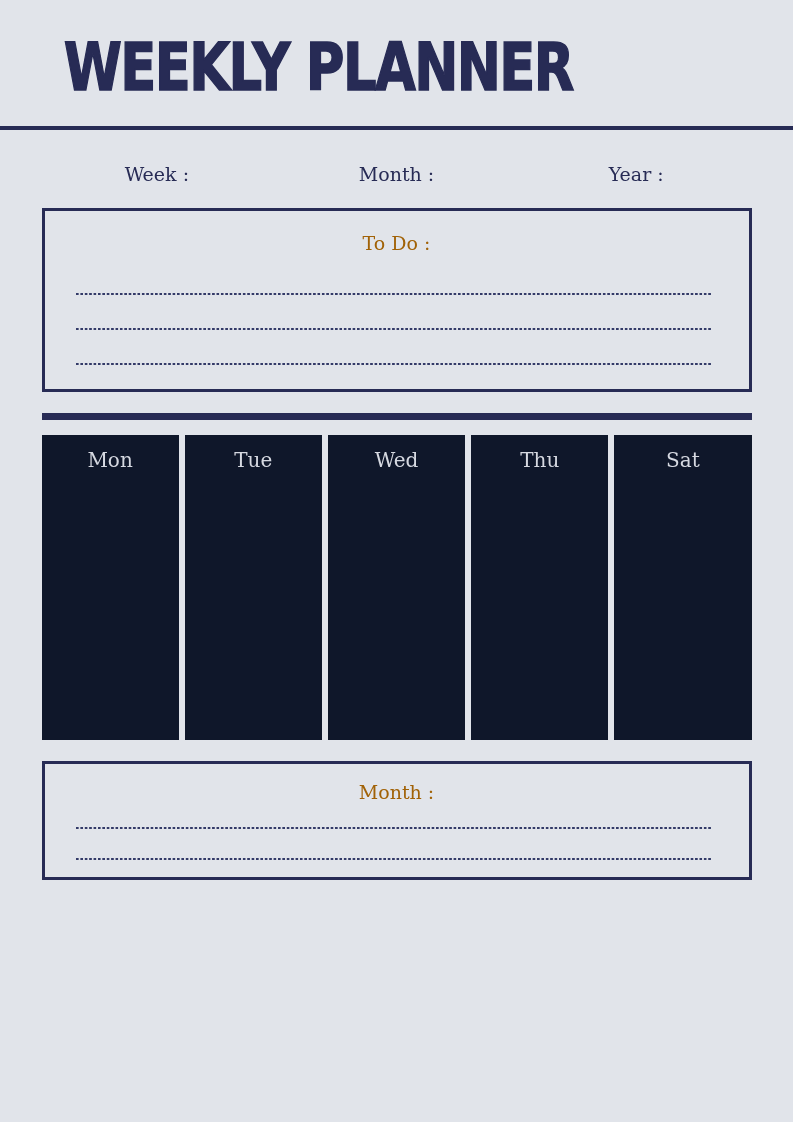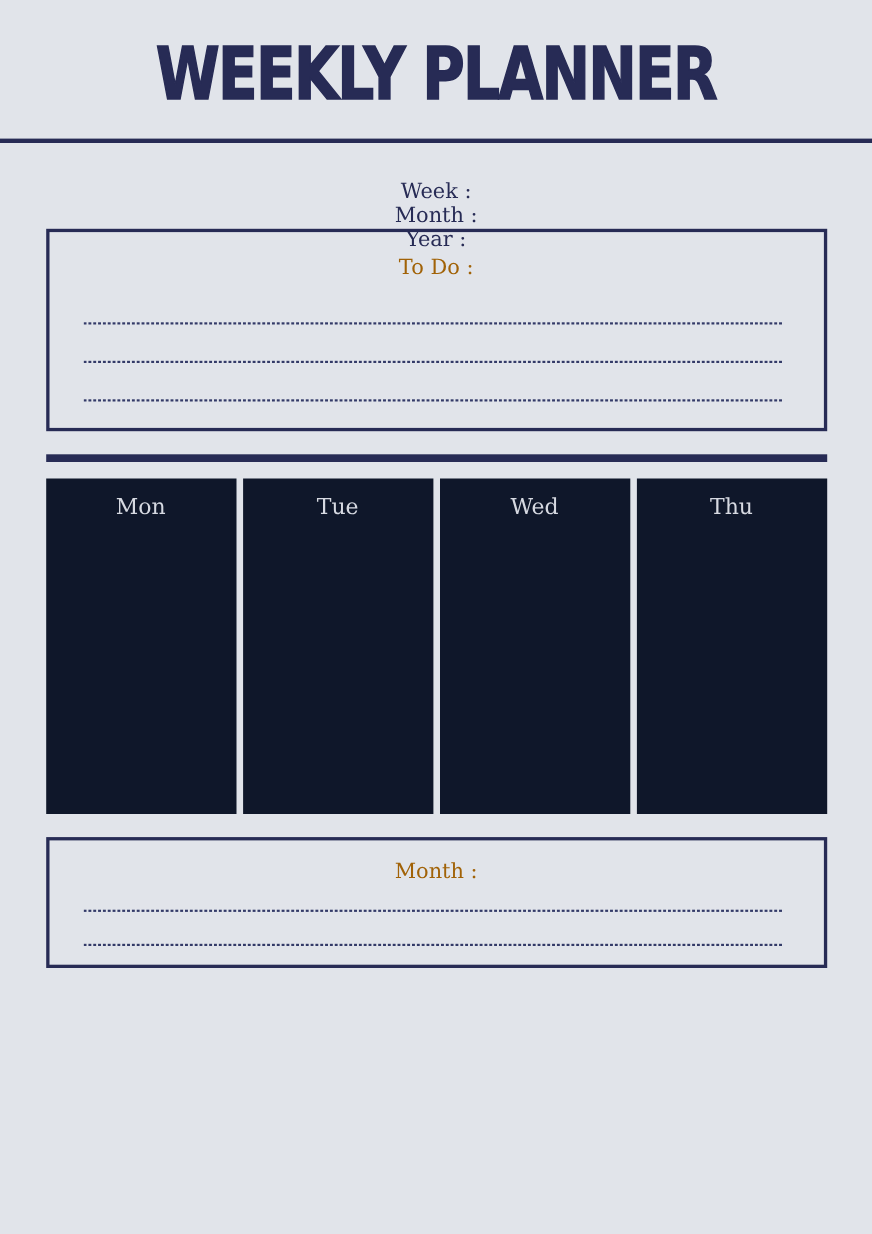--- a/index.html
+++ b/index.html
@@ -12,21 +12,20 @@
   .page {
     width: 793px;
     height: 1122px;
     overflow: hidden;
     position: relative;
     background: #e1e4ea;
   }
   .title {
     margin-top: 36px;
     height: 64px;
-    text-align: center;
     font-family: "DejaVu Sans", sans-serif;
     font-weight: bold;
     font-size: 66px;
     line-height: 64px;
     color: #272b55;
     white-space: nowrap;
   }
   .title-inner {
     display: inline-block;
     transform: scaleX(0.80);
@@ -37,21 +36,20 @@
   .header-divider {
     margin-top: 26px;
     height: 4px;
     background: #272b55;
   }
   .meta-row {
     margin-top: 33px;
     height: 24px;
     display: flex;
     padding: 0 37px;
-    flex-direction: column;
   }
   .meta-cell {
     flex: 1;
     text-align: center;
     font-size: 19px;
     color: #272b55;
   }
   .box {
     width: 710px;
     margin-left: auto;
@@ -152,20 +150,23 @@
     </div>
     <div class="day-col">
       <div class="day-label">Tue</div>
     </div>
     <div class="day-col">
       <div class="day-label">Wed</div>
     </div>
     <div class="day-col">
       <div class="day-label">Thu</div>
     </div>
+    <div class="day-col">
+      <div class="day-label">Sat</div>
+    </div>
   </div>
 
   <section class="box box-notes">
     <div class="box-label">Month :</div>
     <div class="wline l1"></div>
     <div class="wline l2"></div>
   </section>
 
 </div>
 

